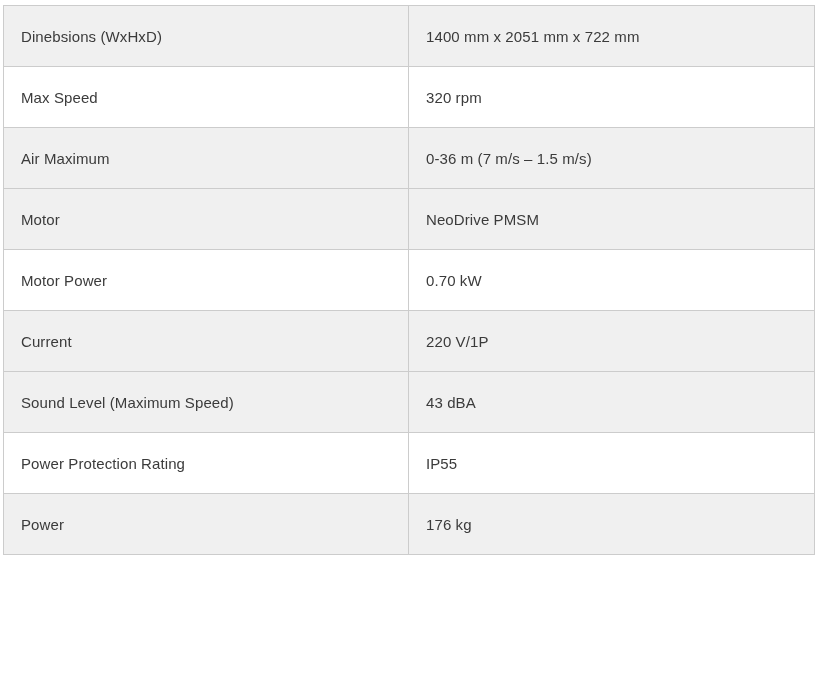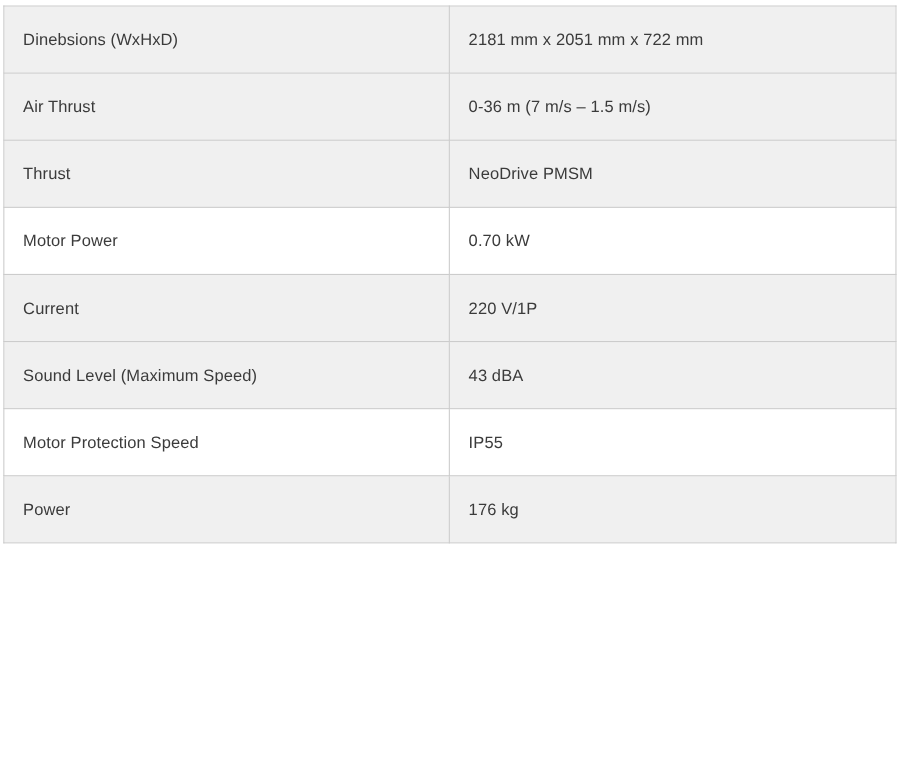--- a/index.html
+++ b/index.html
@@ -49,44 +49,48 @@
 
 <div class="page">
   <table class="spec-table">
     <colgroup>
       <col class="label-col">
       <col class="value-col">
     </colgroup>
     <tbody>
         <tr class="odd">
           <td>Dinebsions (WxHxD)</td>
-          <td>2181 mm x 2051 mm x 722 mm</td>
+          <td>1400 mm x 2051 mm x 722 mm</td>
+        </tr>
+        <tr class="even">
+          <td>Max Speed</td>
+          <td>320 rpm</td>
         </tr>
         <tr class="odd">
-          <td>Air Thrust</td>
+          <td>Air Maximum</td>
           <td>0-36 m (7 m/s – 1.5 m/s)</td>
         </tr>
         <tr class="odd">
-          <td>Thrust</td>
+          <td>Motor</td>
           <td>NeoDrive PMSM</td>
         </tr>
         <tr class="even">
           <td>Motor Power</td>
           <td>0.70 kW</td>
         </tr>
         <tr class="odd">
           <td>Current</td>
           <td>220 V/1P</td>
         </tr>
         <tr class="odd">
           <td>Sound Level (Maximum Speed)</td>
           <td>43 dBA</td>
         </tr>
         <tr class="even">
-          <td>Motor Protection Speed</td>
+          <td>Power Protection Rating</td>
           <td>IP55</td>
         </tr>
         <tr class="odd">
           <td>Power</td>
           <td>176 kg</td>
         </tr>
       </tbody>
   </table>
 </div>
 

